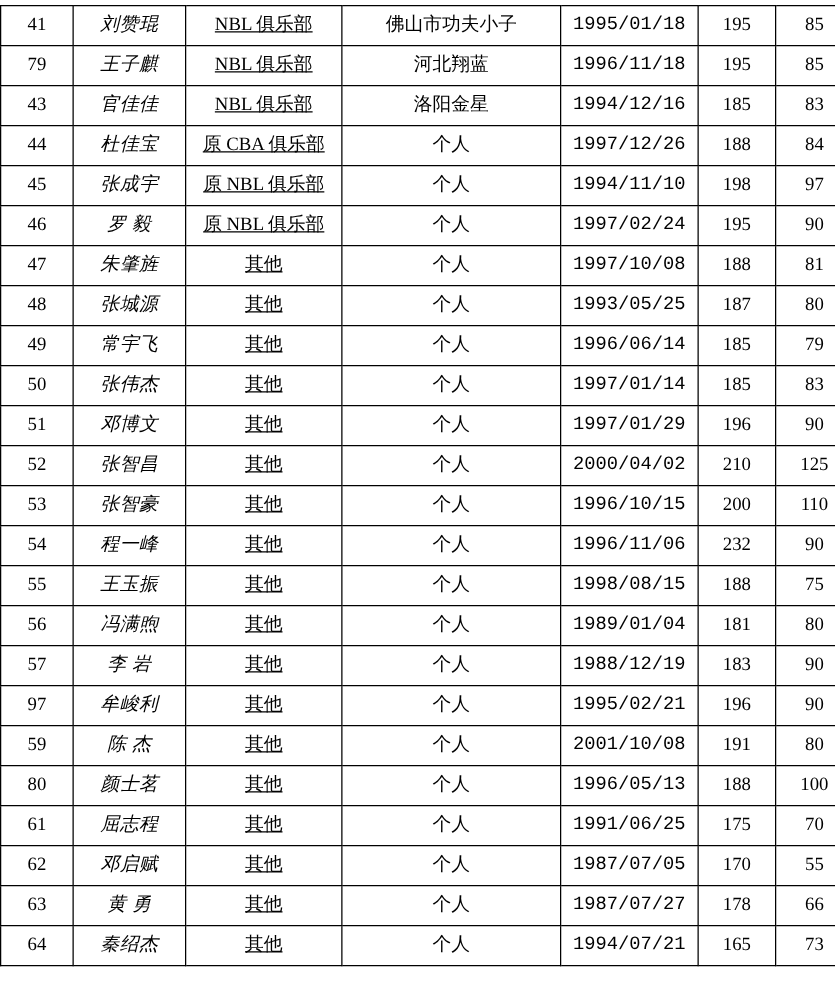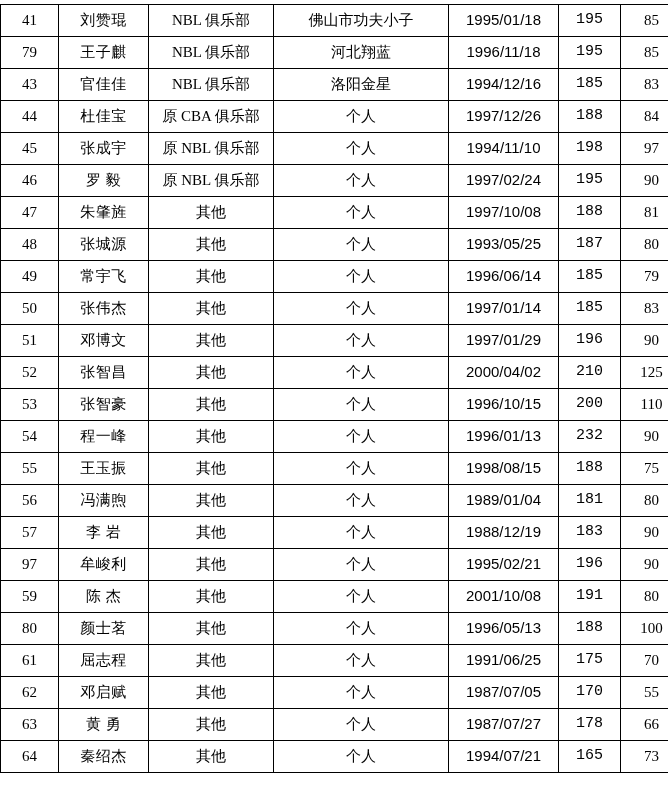--- a/index.html
+++ b/index.html
@@ -39,25 +39,25 @@
   }
   col.c-num    { width: 58px; }
   col.c-name   { width: 90px; }
   col.c-org    { width: 125px; }
   col.c-team   { width: 175px; }
   col.c-birth  { width: 110px; }
   col.c-height { width: 62px; }
   col.c-weight { width: 62px; }
 
   td.num    { font-size: 15px; }
-  td.name   { font-size: 15px; letter-spacing: 0.5px; }
-  td.org    { font-size: 14px; }
+  td.name   { font-size: 15px; letter-spacing: 0.5px; font-style: italic; }
+  td.org    { font-size: 14px; text-decoration: underline; }
   td.team   { font-size: 14px; }
-  td.birth  { font-size: 14px; font-family: Liberation Sans, sans-serif; }
-  td.height { font-size: 14px; font-family: Liberation Mono, monospace; }
+  td.birth  { font-size: 14px; font-family: Liberation Mono, monospace; }
+  td.height { font-size: 14px; }
   td.weight { font-size: 14px; }
 </style>
 </head>
 <body>
 
 <div class="page">
   <table class="roster">
     <colgroup>
       <col class="c-num">
       <col class="c-name">
@@ -183,21 +183,21 @@
           <td class="team">个人</td>
           <td class="birth">1996/10/15</td>
           <td class="height">200</td>
           <td class="weight">110</td>
         </tr>
         <tr>
           <td class="num">54</td>
           <td class="name">程一峰</td>
           <td class="org">其他</td>
           <td class="team">个人</td>
-          <td class="birth">1996/01/13</td>
+          <td class="birth">1996/11/06</td>
           <td class="height">232</td>
           <td class="weight">90</td>
         </tr>
         <tr>
           <td class="num">55</td>
           <td class="name">王玉振</td>
           <td class="org">其他</td>
           <td class="team">个人</td>
           <td class="birth">1998/08/15</td>
           <td class="height">188</td>

